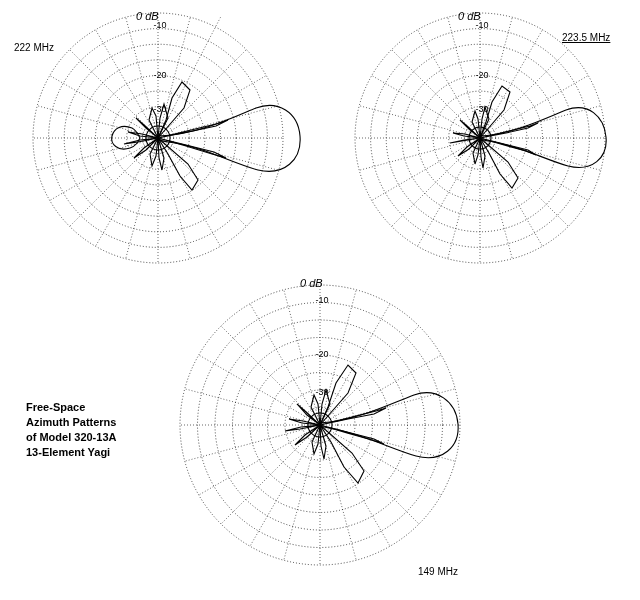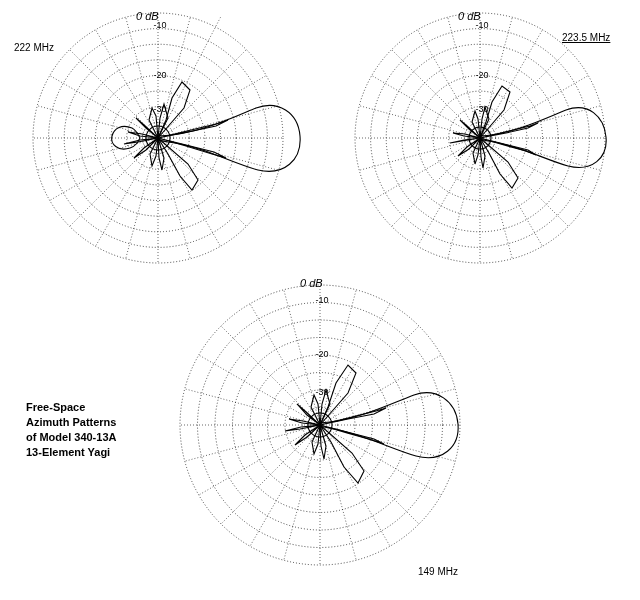--- a/index.html
+++ b/index.html
@@ -250,14 +250,14 @@
       <text class="ring-label" x="2" y="-68" text-anchor="middle">-20</text>
       <text class="ring-label" x="2" y="-30" text-anchor="middle">-30</text>
     </g>
   </svg>
   <div class="axis-label" style="left:130px; top:-3px;">0 dB</div>
 </div>
 <div class="freq-label" style="left:418px; top:566px;">149 MHz</div>
 
 <div id="caption">Free-Space
 Azimuth Patterns
-of Model 340-13A
+of Model 320-13A
 13-Element Yagi</div>
 
 </body></html>

